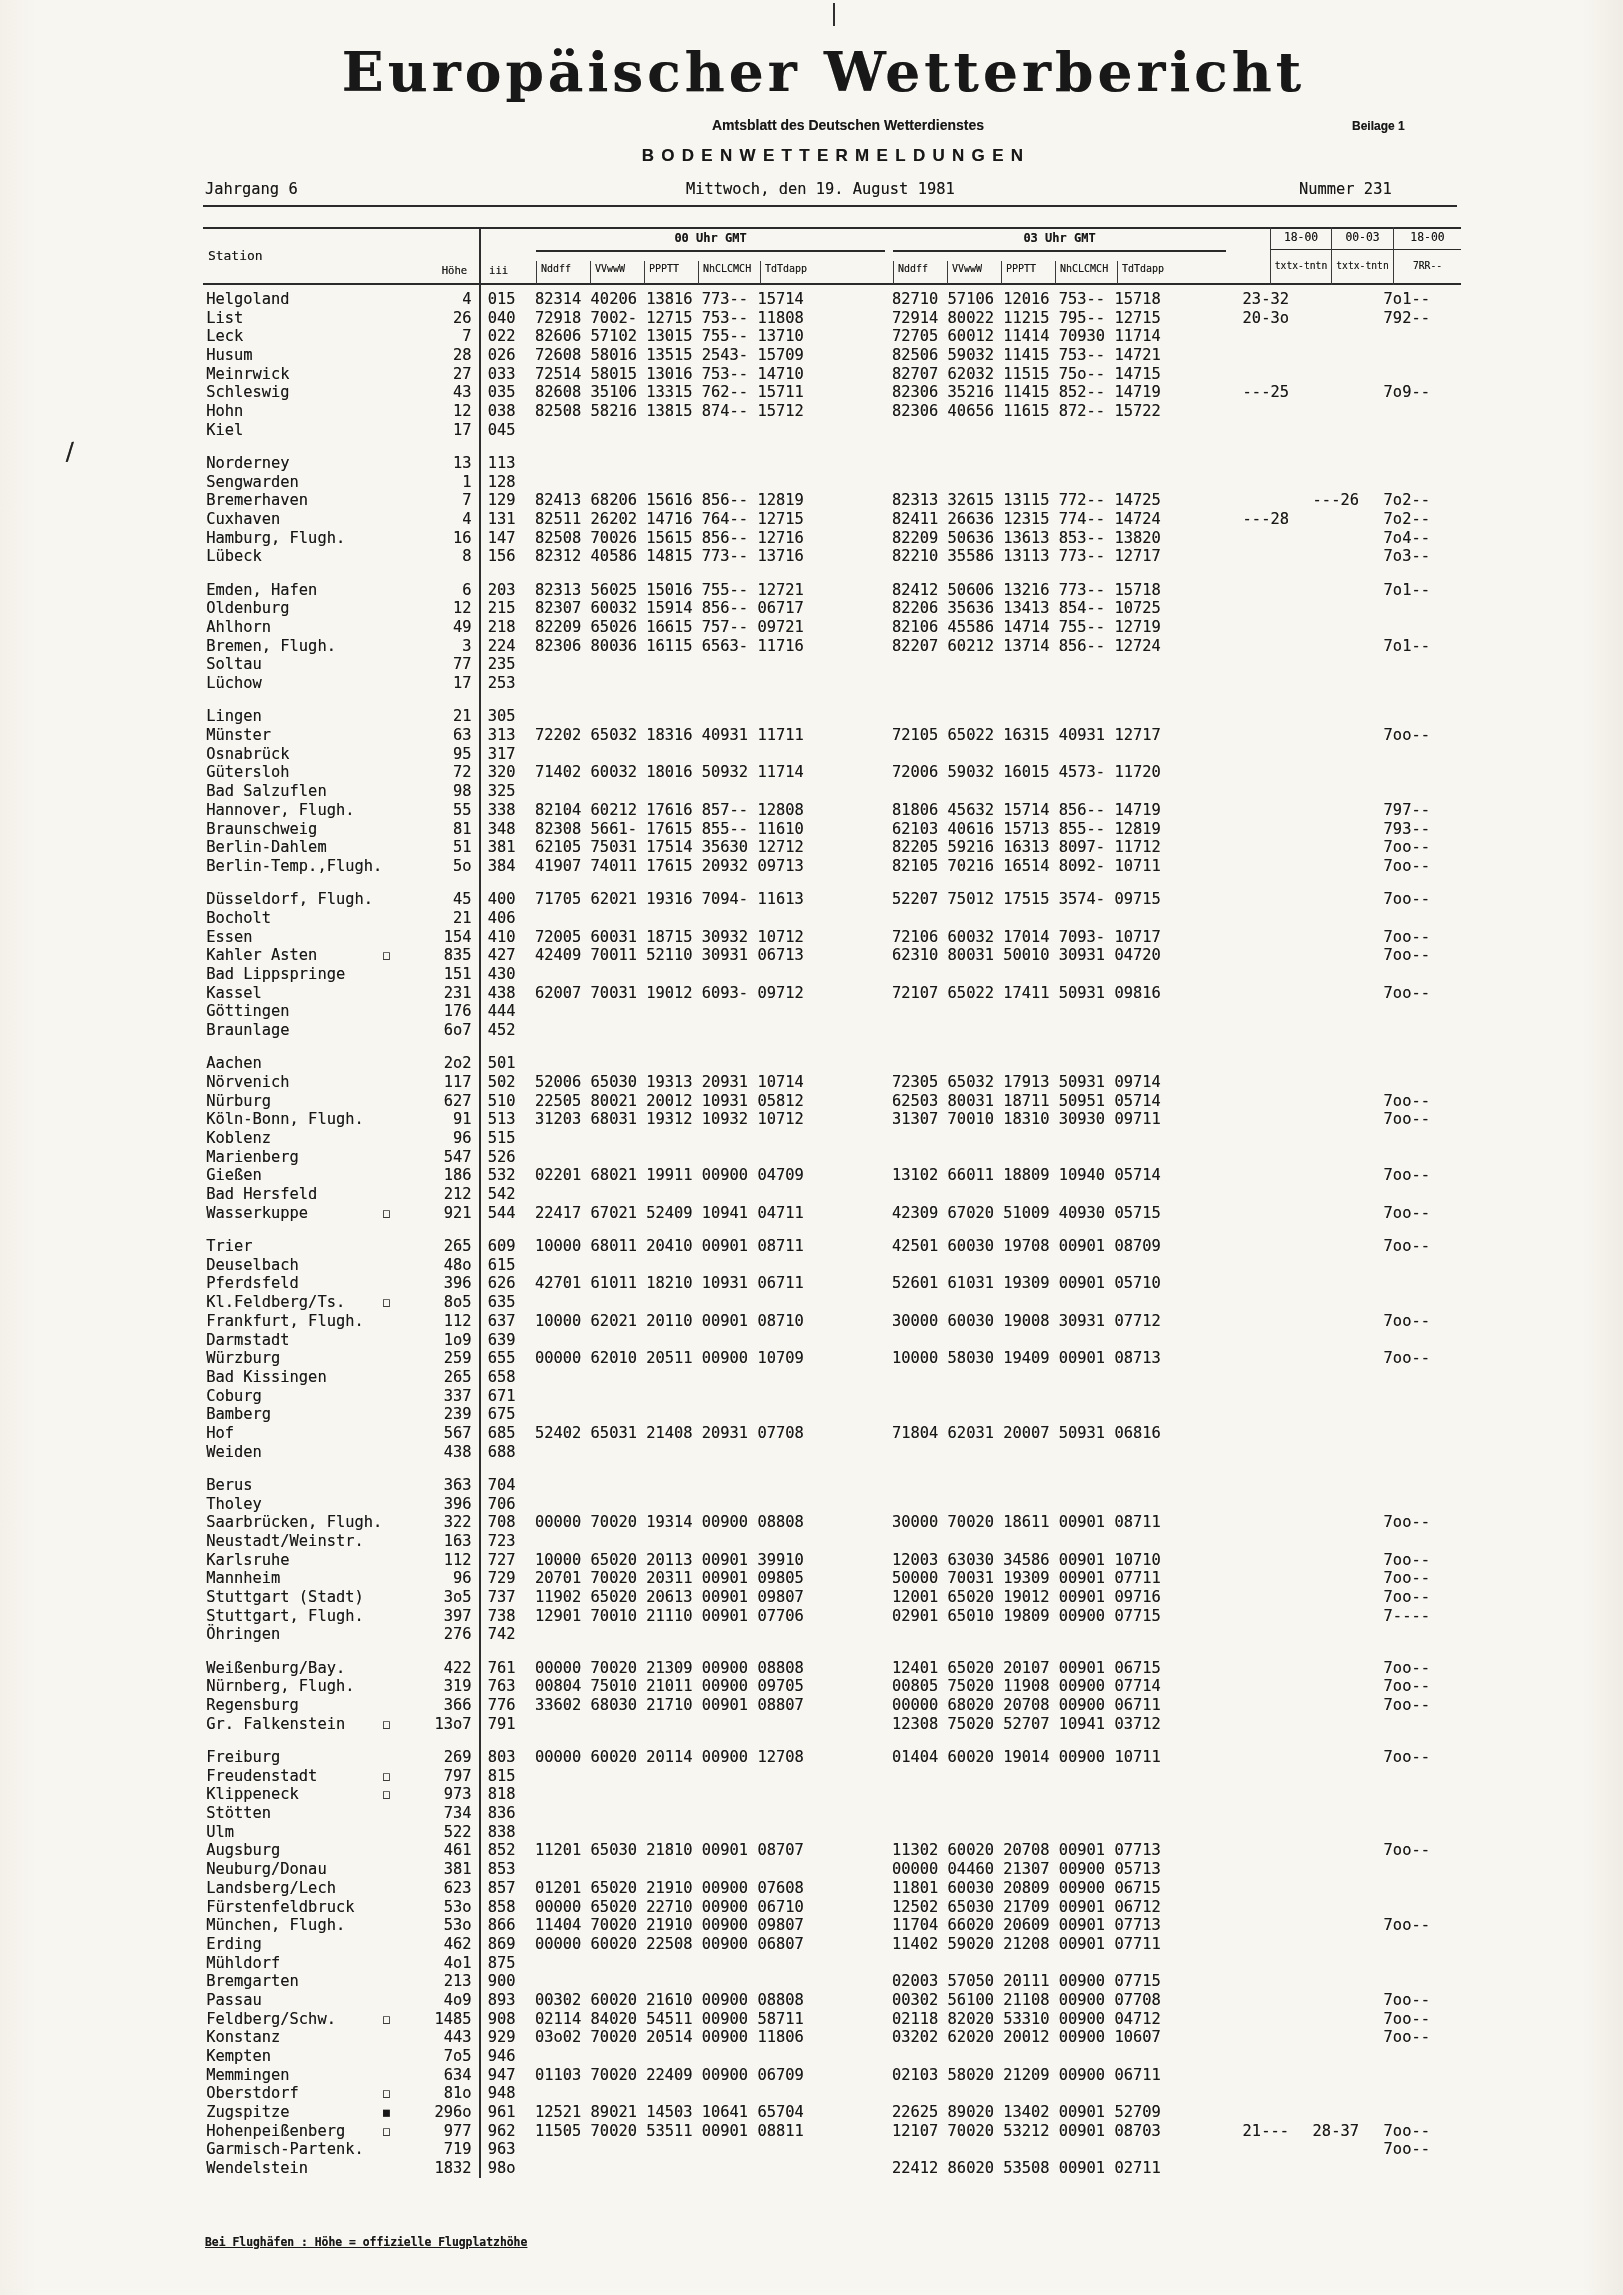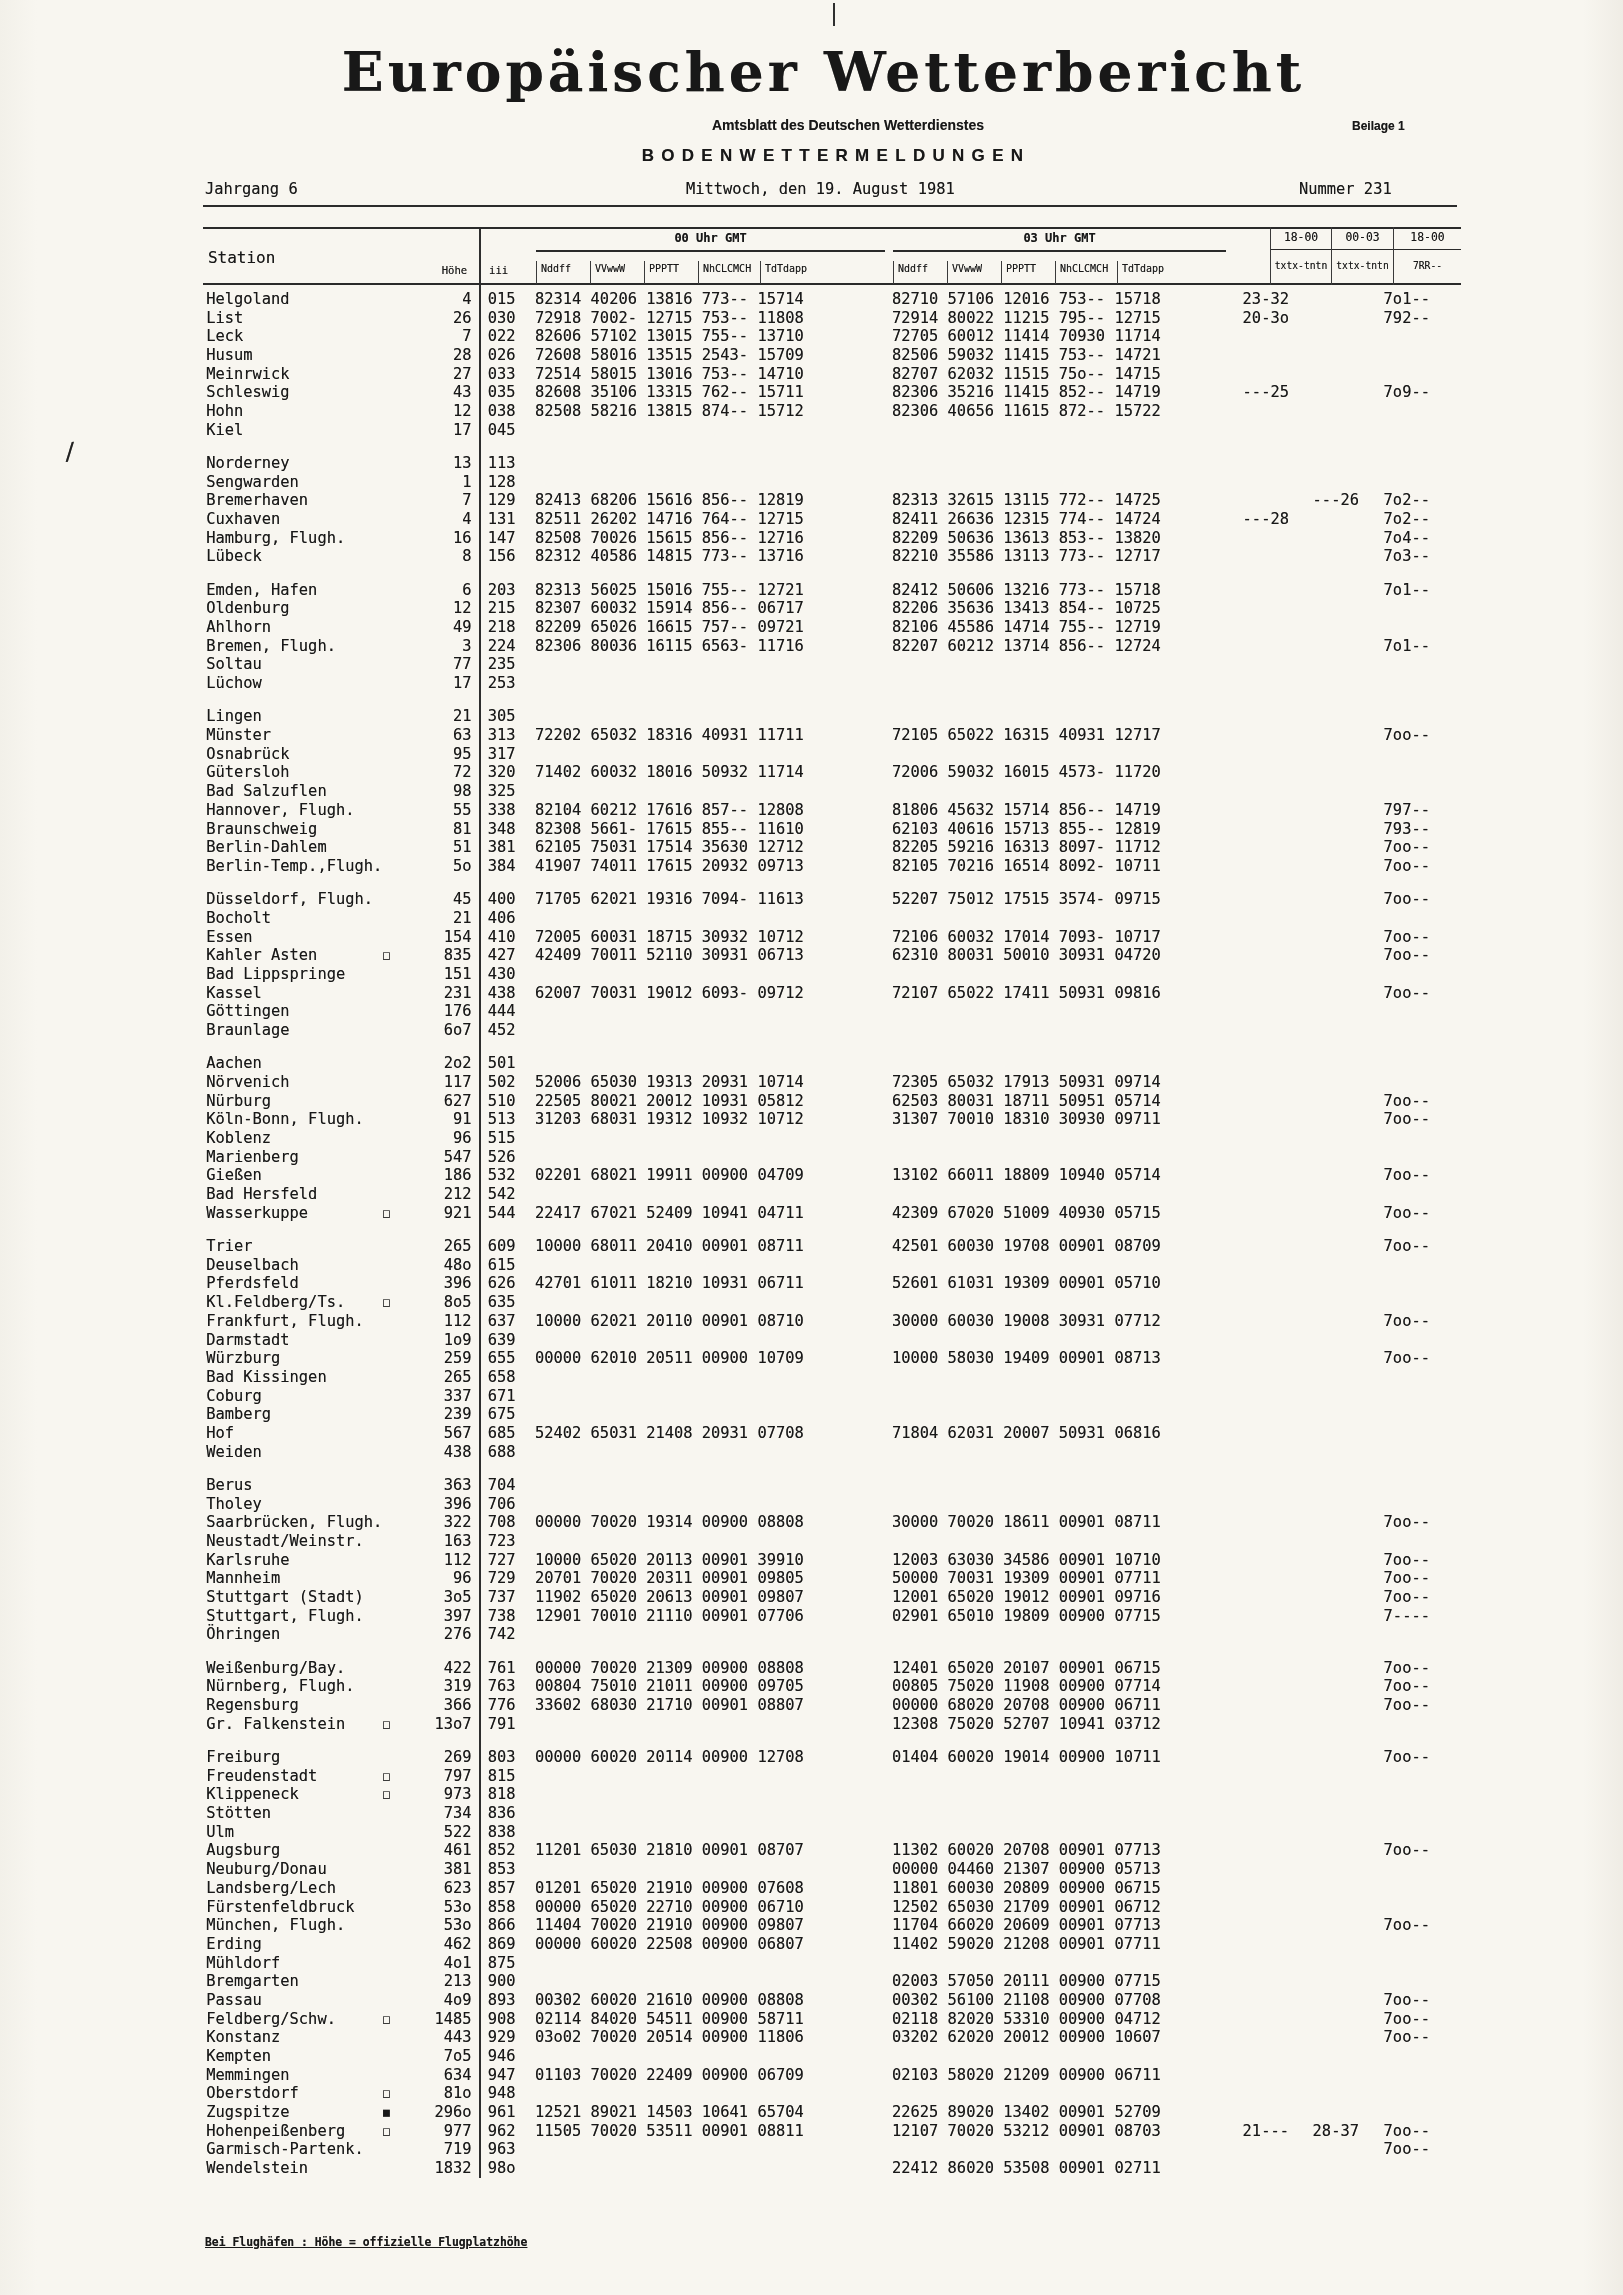--- a/index.html
+++ b/index.html
@@ -33,21 +33,21 @@
   .margin-slash { position:absolute; left:63px; top:438px; font-size:23px; transform:rotate(-8deg); color:#222; }
   .artifact-tick { position:absolute; left:833px; top:3.2px; width:1.6px; height:23px; background:#2f2f2f; }
 
   .tablewrap { position:absolute; left:203px; top:227px; width:1258px; }
   .vline { position:absolute; left:276px; top:0; bottom:0; width:1.6px; background:#2e2e2e; }
 
   .thead { position:relative; height:58px; }
   .rule { position:absolute; background:#2a2a2a; }
   .rule.top { left:0; right:0; top:0; height:1.6px; }
   .rule.bottom { left:0; right:0; bottom:0; height:1.6px; }
-  .hl { position:absolute; font-size:16px; }
+  .hl { position:absolute; font-size:13px; }
   .hl.station { left:4.9px; top:21px; }
   .hl.hoehe { left:229px; top:37px; width:45px; text-align:center; font-size:10.6px; }
   .hl.iii { left:286px; top:37px; font-size:10.6px; }
   .hg { position:absolute; top:4px; text-align:center; font-size:12px; font-weight:bold; }
   .hg.g00 { left:333px; width:349px; }
   .hg.g03 { left:690px; width:333px; }
   .grule { position:absolute; top:23px; height:1.6px; background:#2a2a2a; }
   .grule.r00 { left:333px; width:349px; }
   .grule.r03 { left:690px; width:333px; }
   .subrow { position:absolute; top:34px; display:flex; }
@@ -144,21 +144,21 @@
         </div>
         <div class="rcol w3">
           <div class="g">18-00</div>
           <div class="s">7RR--</div>
         </div>
       </div>
     </div>
 
     <div class="tbody">
         <div class="trow"><div class="c st">Helgoland</div><div class="c mk"></div><div class="c hh">4</div><div class="c ii">015</div><div class="c ob">82314 40206 13816 773-- 15714</div><div class="c ob">82710 57106 12016 753-- 15718</div><div class="c rr">23-32</div><div class="c rr"></div><div class="c rr">7o1--</div></div>
-        <div class="trow"><div class="c st">List</div><div class="c mk"></div><div class="c hh">26</div><div class="c ii">030</div><div class="c ob">72918 7002- 12715 753-- 11808</div><div class="c ob">72914 80022 11215 795-- 12715</div><div class="c rr">20-3o</div><div class="c rr"></div><div class="c rr">792--</div></div>
+        <div class="trow"><div class="c st">List</div><div class="c mk"></div><div class="c hh">26</div><div class="c ii">040</div><div class="c ob">72918 7002- 12715 753-- 11808</div><div class="c ob">72914 80022 11215 795-- 12715</div><div class="c rr">20-3o</div><div class="c rr"></div><div class="c rr">792--</div></div>
         <div class="trow"><div class="c st">Leck</div><div class="c mk"></div><div class="c hh">7</div><div class="c ii">022</div><div class="c ob">82606 57102 13015 755-- 13710</div><div class="c ob">72705 60012 11414 70930 11714</div><div class="c rr"></div><div class="c rr"></div><div class="c rr"></div></div>
         <div class="trow"><div class="c st">Husum</div><div class="c mk"></div><div class="c hh">28</div><div class="c ii">026</div><div class="c ob">72608 58016 13515 2543- 15709</div><div class="c ob">82506 59032 11415 753-- 14721</div><div class="c rr"></div><div class="c rr"></div><div class="c rr"></div></div>
         <div class="trow"><div class="c st">Meinrwick</div><div class="c mk"></div><div class="c hh">27</div><div class="c ii">033</div><div class="c ob">72514 58015 13016 753-- 14710</div><div class="c ob">82707 62032 11515 75o-- 14715</div><div class="c rr"></div><div class="c rr"></div><div class="c rr"></div></div>
         <div class="trow"><div class="c st">Schleswig</div><div class="c mk"></div><div class="c hh">43</div><div class="c ii">035</div><div class="c ob">82608 35106 13315 762-- 15711</div><div class="c ob">82306 35216 11415 852-- 14719</div><div class="c rr">---25</div><div class="c rr"></div><div class="c rr">7o9--</div></div>
         <div class="trow"><div class="c st">Hohn</div><div class="c mk"></div><div class="c hh">12</div><div class="c ii">038</div><div class="c ob">82508 58216 13815 874-- 15712</div><div class="c ob">82306 40656 11615 872-- 15722</div><div class="c rr"></div><div class="c rr"></div><div class="c rr"></div></div>
         <div class="trow"><div class="c st">Kiel</div><div class="c mk"></div><div class="c hh">17</div><div class="c ii">045</div><div class="c ob"></div><div class="c ob"></div><div class="c rr"></div><div class="c rr"></div><div class="c rr"></div></div>
         <div class="spacer"></div>
         <div class="trow"><div class="c st">Norderney</div><div class="c mk"></div><div class="c hh">13</div><div class="c ii">113</div><div class="c ob"></div><div class="c ob"></div><div class="c rr"></div><div class="c rr"></div><div class="c rr"></div></div>
         <div class="trow"><div class="c st">Sengwarden</div><div class="c mk"></div><div class="c hh">1</div><div class="c ii">128</div><div class="c ob"></div><div class="c ob"></div><div class="c rr"></div><div class="c rr"></div><div class="c rr"></div></div>
         <div class="trow"><div class="c st">Bremerhaven</div><div class="c mk"></div><div class="c hh">7</div><div class="c ii">129</div><div class="c ob">82413 68206 15616 856-- 12819</div><div class="c ob">82313 32615 13115 772-- 14725</div><div class="c rr"></div><div class="c rr">---26</div><div class="c rr">7o2--</div></div>

